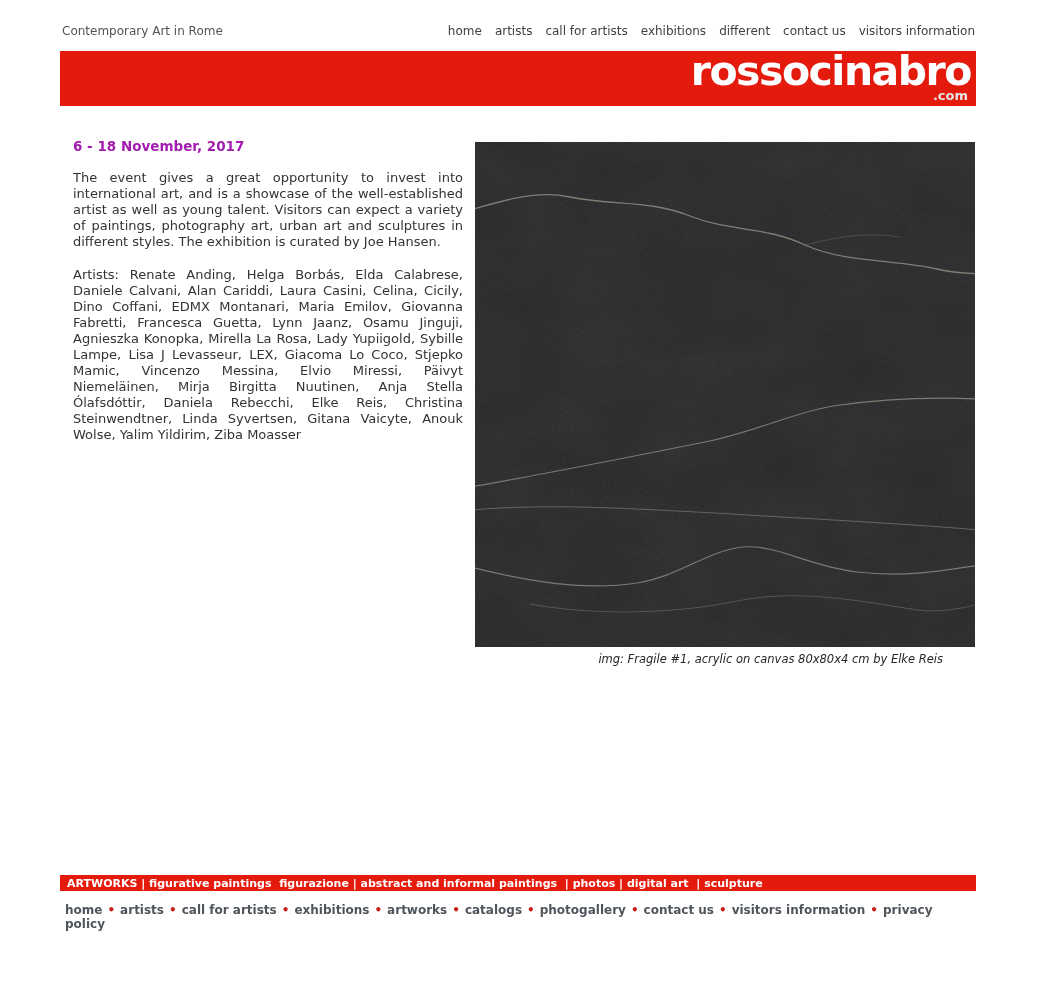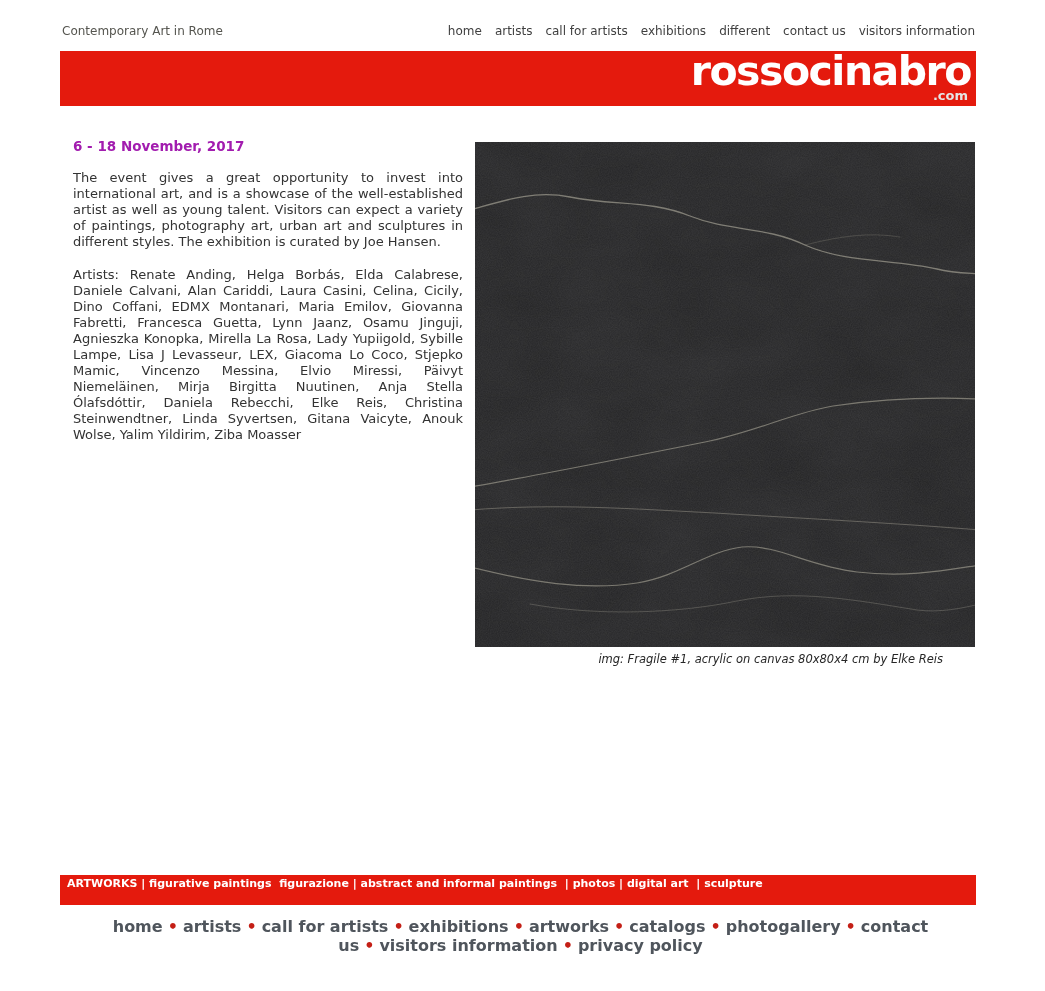--- a/index.html
+++ b/index.html
@@ -54,30 +54,30 @@
 
   .image-wrap { position: absolute; left: 415px; top: 4px; width: 468px; }
   .artwork { display: block; width: 500px; height: 505px; }
   .caption {
     margin-top: 5px; text-align: right;
     font-size: 11.5px; font-style: italic; color: #262626;
   }
 
   
   .artbar {
-    height: 30px; line-height: 17px; background: #e41a0d;
+    height: 16px; line-height: 17px; background: #e41a0d;
     color: #ffffff; font-size: 11px; font-weight: bold;
     padding-left: 7px; white-space: pre;
   }
   .artbar .sep { color: #ffffff; }
 
   
   .bottom-nav {
     margin: 12px 0 0 5px;
-    font-size: 16px; font-weight: bold; color: #4f555c; text-align: center;
+    font-size: 12px; font-weight: bold; color: #4f555c;
   }
   .bottom-nav .bullet { color: #c41f16; margin: 0 5px; }
 </style>
 </head>
 <body>
 
 <div class="container">
 
   <div class="header-row">
     <span class="tagline">Contemporary Art in Rome</span>

